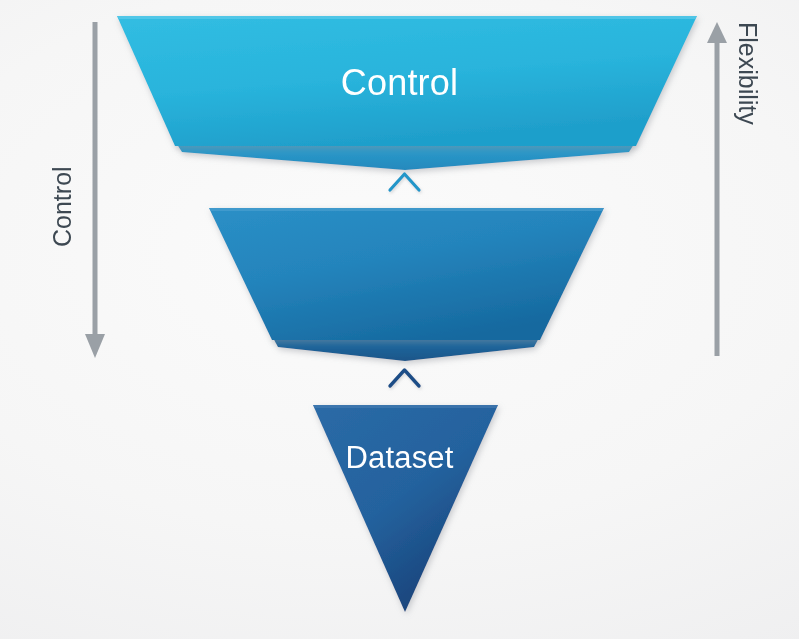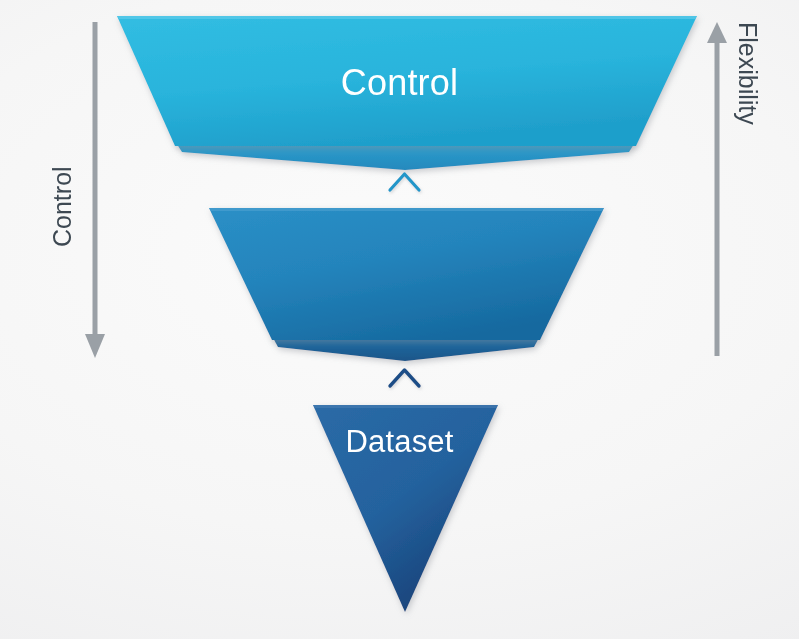--- a/index.html
+++ b/index.html
@@ -46,21 +46,21 @@
     top: 62px;
     font-size: 36px;
   }
   #label-datasource {
     left: 0; right: 0;
     top: 260px;
     font-size: 33px;
   }
   #label-dataset {
     left: 0; right: 0;
-    top: 424px;
+    top: 440px;
     font-size: 31px;
   }
   .axis-label {
     position: absolute;
     color: #3d4852;
     font-size: 25px;
     white-space: nowrap;
     user-select: none;
   }
   #axis-label-control {

